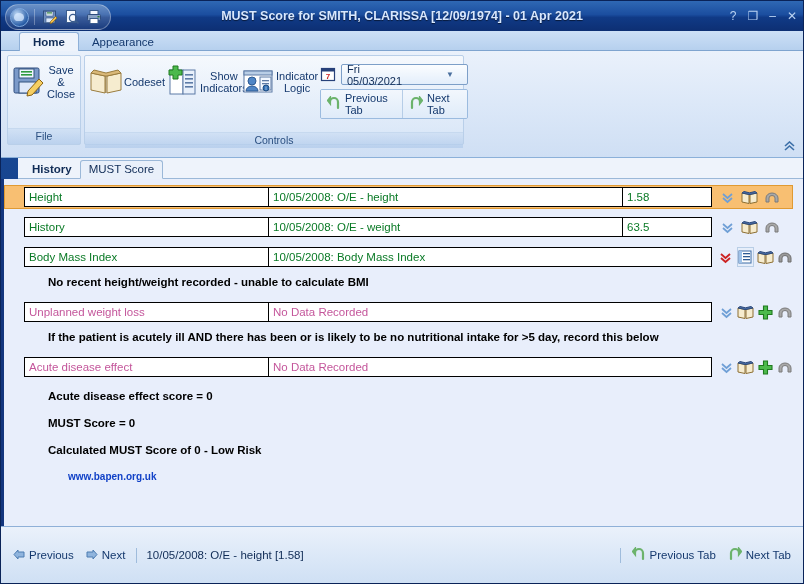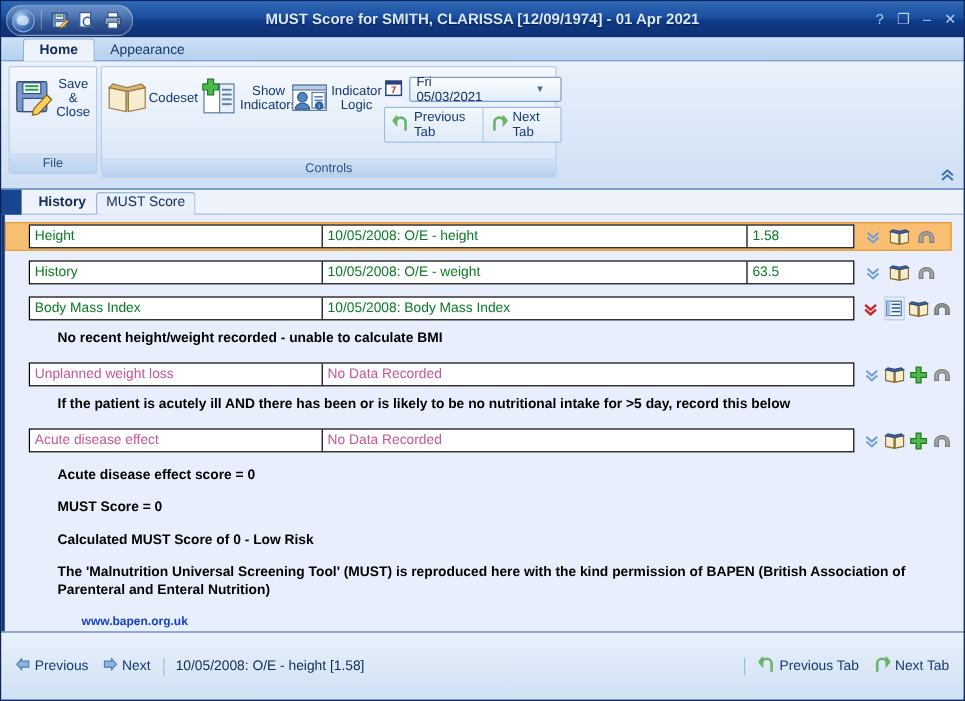--- a/index.html
+++ b/index.html
@@ -539,21 +539,20 @@
           <svg width="16" height="14" viewBox="0 0 16 14">
               <path d="M2 12 L2 8 a6 5 0 0 1 12 0 L14 12 L11 12 L11 8 a3 2.5 0 0 0 -6 0 L5 12 Z" fill="#a8a8a8" stroke="#7b7b7b"></path>
             </svg>
         </div>
       </div>
     </div>
 
     <div class="para plain">Acute disease effect score = 0</div>
     <div class="para plain">MUST Score = 0</div>
     <div class="para plain">Calculated MUST Score of 0 - Low Risk</div>
-    <div class="para plain">The 'Malnutrition Universal Screening Tool' (MUST) is reproduced here with the kind permission of BAPEN (British Association of Parenteral and Enteral Nutrition)</div>
     <a class="link" href="#">www.bapen.org.uk</a>
 
   </div>
 
   <div class="statusbar">
     <div class="sb-btn">
       <span>
         <svg width="12" height="11" viewBox="0 0 12 11">
             <path d="M11 3 L5 3 L5 1 L1 5.5 L5 10 L5 8 L11 8 Z" fill="#8fb4dd" stroke="#4c7cb2"></path>
           </svg>

